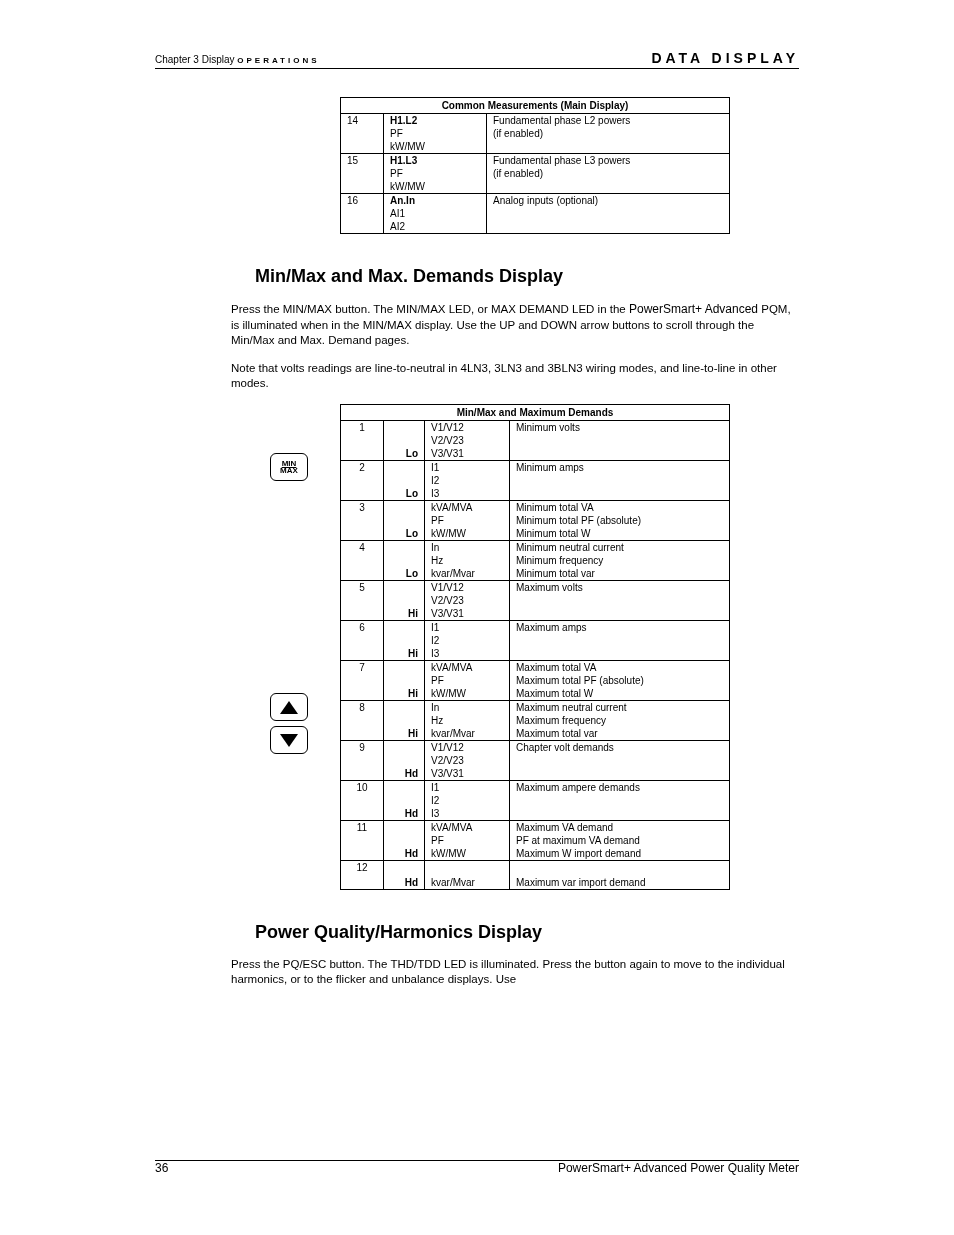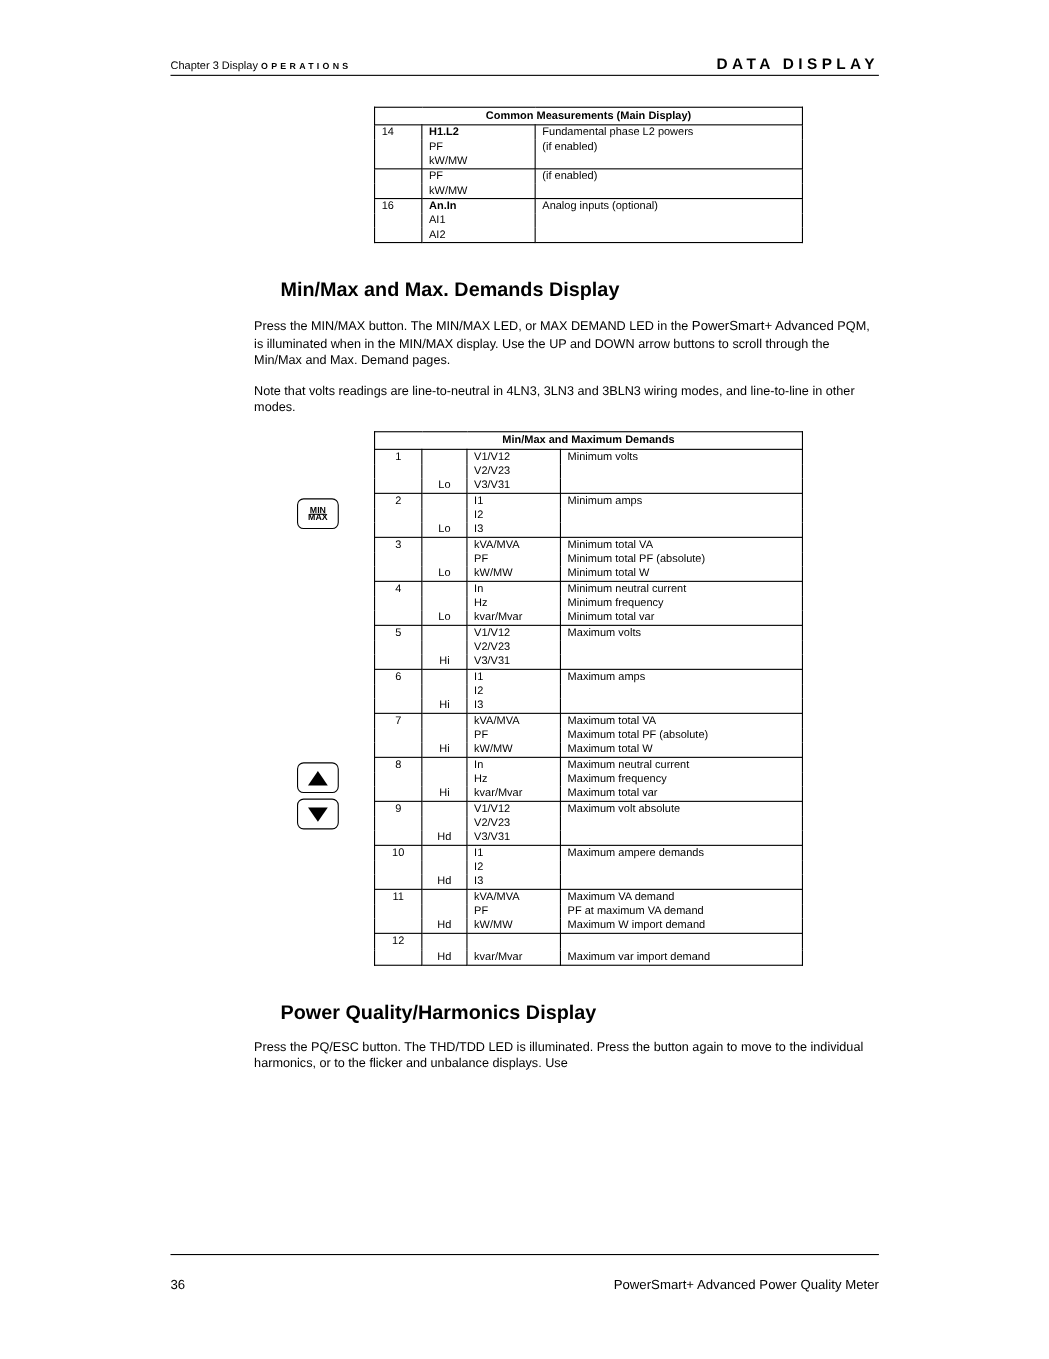--- a/index.html
+++ b/index.html
@@ -141,32 +141,32 @@
     padding: 2px 4px;
   }
   table.data2 td {
     border-left: 1px solid #000;
     border-right: 1px solid #000;
     padding: 1px 6px;
     vertical-align: top;
     font-size: 10px;
   }
   table.data2 td.num { width: 30px; text-align: center;}
-  table.data2 td.ind { width: 28px; font-weight: normal; text-align: center;}
+  table.data2 td.ind { width: 28px; font-weight: bold; text-align: right;}
   table.data2 td.lbl { width: 72px; }
   table.data2 tr.sep td { border-bottom: 1px solid #000; }
   .footer {
     position: absolute;
     bottom: 60px;
     left: 155px;
     right: 155px;
     border-top: 1px solid #000;
     display: flex;
     justify-content: space-between;
-    padding-top: 20px;
+    padding-top: 0;
     font-family: Arial, sans-serif;
     font-size: 12px;
   }
 </style>
 </head>
 <body>
 
 <div class="page">
 
   <div class="header-line">
@@ -189,20 +189,25 @@
         </tr>
     <tr>
           <td class="num"></td>
           <td class="lbl">PF</td>
           <td class="desc">(if enabled)</td>
         </tr>
     <tr class="row-last">
           <td class="num"></td>
           <td class="lbl">kW/MW</td>
           <td class="desc"></td>
+        </tr>
+    <tr>
+          <td class="num">15</td>
+          <td class="lbl"><b>H1.L3</b></td>
+          <td class="desc">Fundamental phase L3 powers</td>
         </tr>
     <tr>
           <td class="num"></td>
           <td class="lbl">PF</td>
           <td class="desc">(if enabled)</td>
         </tr>
     <tr class="row-last">
           <td class="num"></td>
           <td class="lbl">kW/MW</td>
           <td class="desc"></td>
@@ -390,21 +395,21 @@
         <tr class="sep">
           <td class="num"></td>
           <td class="ind">Hi</td>
           <td class="lbl">kvar/Mvar</td>
           <td class="desc">Maximum total var</td>
         </tr>
         <tr>
           <td class="num">9</td>
           <td class="ind"></td>
           <td class="lbl">V1/V12</td>
-          <td class="desc">Maximum volt absolute</td>
+          <td class="desc">Chapter volt demands</td>
         </tr>
         <tr>
           <td class="num"></td>
           <td class="ind"></td>
           <td class="lbl">V2/V23</td>
           <td class="desc"></td>
         </tr>
         <tr class="sep">
           <td class="num"></td>
           <td class="ind">Hd</td>

